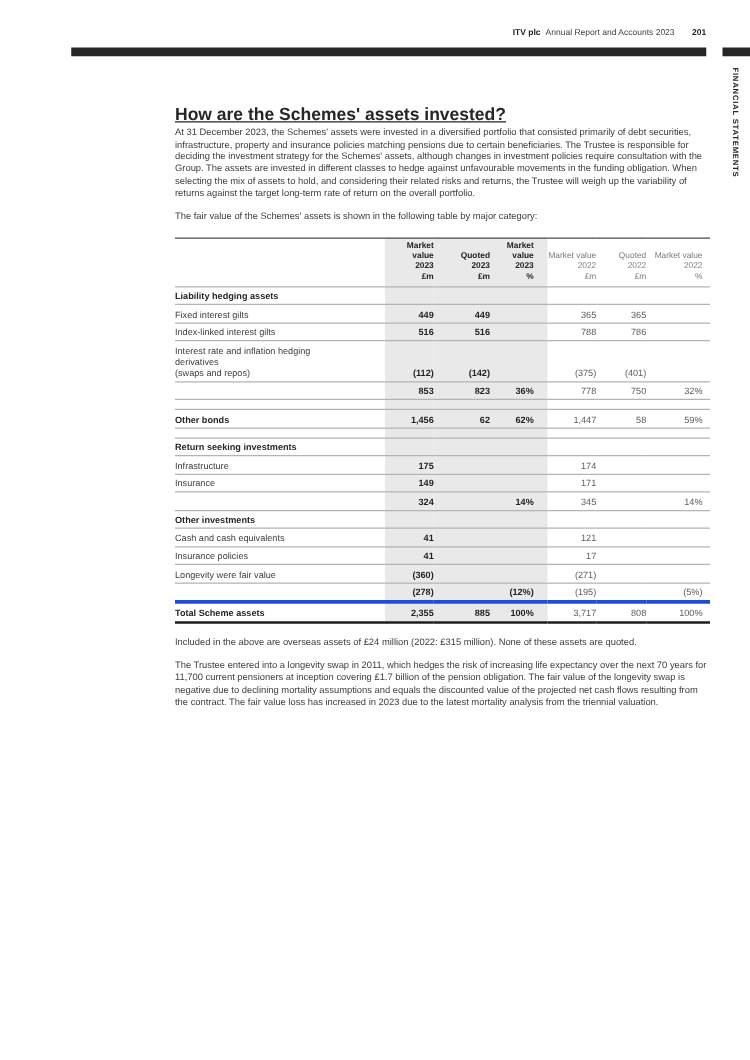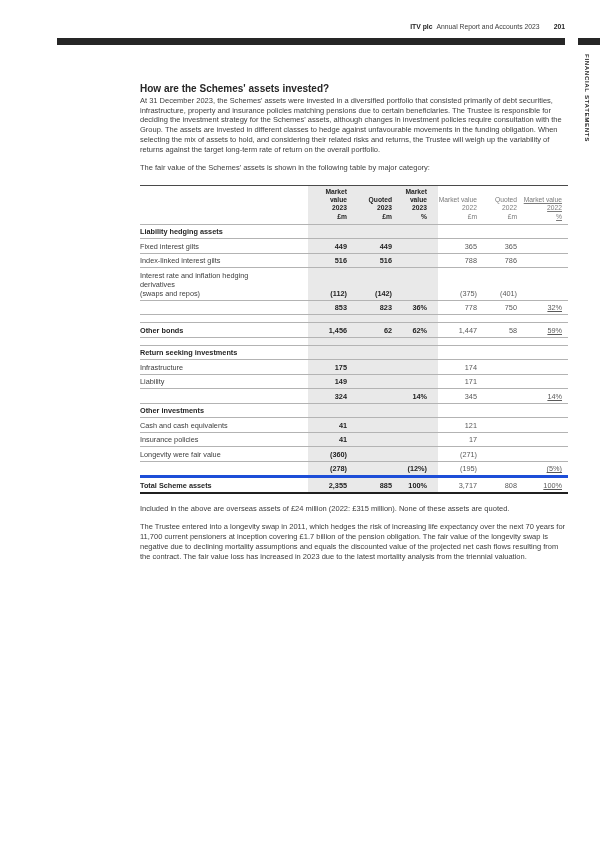--- a/index.html
+++ b/index.html
@@ -18,38 +18,38 @@
   .topbar { position:absolute; left:57px; top:38px; width:508px; height:7px; background:#262626; }
   .side-tab-bar { position:absolute; left:578px; top:38px; width:22px; height:7px; background:#262626; }
   .side-tab-text {
     position:absolute; left:584px; top:54px;
     writing-mode:vertical-rl; font-size:6.2px; font-weight:bold;
     letter-spacing:0.6px; color:#262626; white-space:nowrap;
   }
 
   
   .content { position:absolute; left:140px; top:83px; width:428px; }
-  .heading { font-size:10px; font-weight:bold; color:#262626; margin:0 0 2px 0; }
+  .heading { font-size:14px; font-weight:bold; color:#262626; margin:0 0 2px 0;text-decoration:underline; }
   p { font-size:7.5px; line-height:9.7px; margin:0 0 9px 0; color:#3d3d3d; }
   p.caption { margin-bottom:12px; }
   p.after-table { margin-top:10px; }
 
   
   table { width:428px; border-collapse:collapse; table-layout:fixed; border-top:1px solid #4a4a4a; }
   th, td { font-family:"Liberation Sans", sans-serif; }
   th { font-size:6.7px; line-height:8.2px; white-space:pre-line; vertical-align:bottom; padding:2px 0 3px 0; }
   td { font-size:7.3px; line-height:9px; vertical-align:bottom; padding:2.5px 0 2px 0; }
   .lbl { text-align:left; white-space:pre-line; color:#3d3d3d; }
   .num { text-align:right; }
   th.num.y23 { font-weight:bold; color:#232323; background:#e9e9e9; }
   th.num.y22 { font-weight:normal; color:#7a7a7a; }
   td.num.y23 { font-weight:bold; color:#232323; background:#e9e9e9; }
   td.num.y22 { font-weight:normal; color:#5a5a5a; }
   table th:nth-child(4), table td:nth-child(4) { padding-right:11px; }
-  table th:nth-child(7), table td:nth-child(7) { padding-right:6px;text-decoration:underline; }
+  table th:nth-child(7), table td:nth-child(7) { padding-right:6px; }
 
   tr.row-header th { border-bottom:1px solid #b3b3b3; }
   tr.row-section td, tr.row-item td, tr.row-subtotal td { border-bottom:1px solid #b3b3b3; }
   tr.topline td { border-top:1px solid #b3b3b3; }
   tr.row-total td { border-bottom:2px solid #1f1f1f; border-top:3px solid #1d4ed8; }
   tr.row-spacer td { padding:0; height:7px; border:none; }
   tr.row-section td.lbl, tr.row-total td.lbl { font-weight:bold; color:#262626;margin-left:44px; }
 </style>
 </head>
 <body>
@@ -189,21 +189,21 @@
           <tr class="row-item">
             <td class="lbl">Infrastructure</td>
             <td class="num y23">175</td>
             <td class="num y23"></td>
             <td class="num y23"></td>
             <td class="num y22">174</td>
             <td class="num y22"></td>
             <td class="num y22"></td>
           </tr>
           <tr class="row-item">
-            <td class="lbl">Liability</td>
+            <td class="lbl">Insurance</td>
             <td class="num y23">149</td>
             <td class="num y23"></td>
             <td class="num y23"></td>
             <td class="num y22">171</td>
             <td class="num y22"></td>
             <td class="num y22"></td>
           </tr>
           <tr class="row-subtotal">
             <td class="lbl"></td>
             <td class="num y23">324</td>

